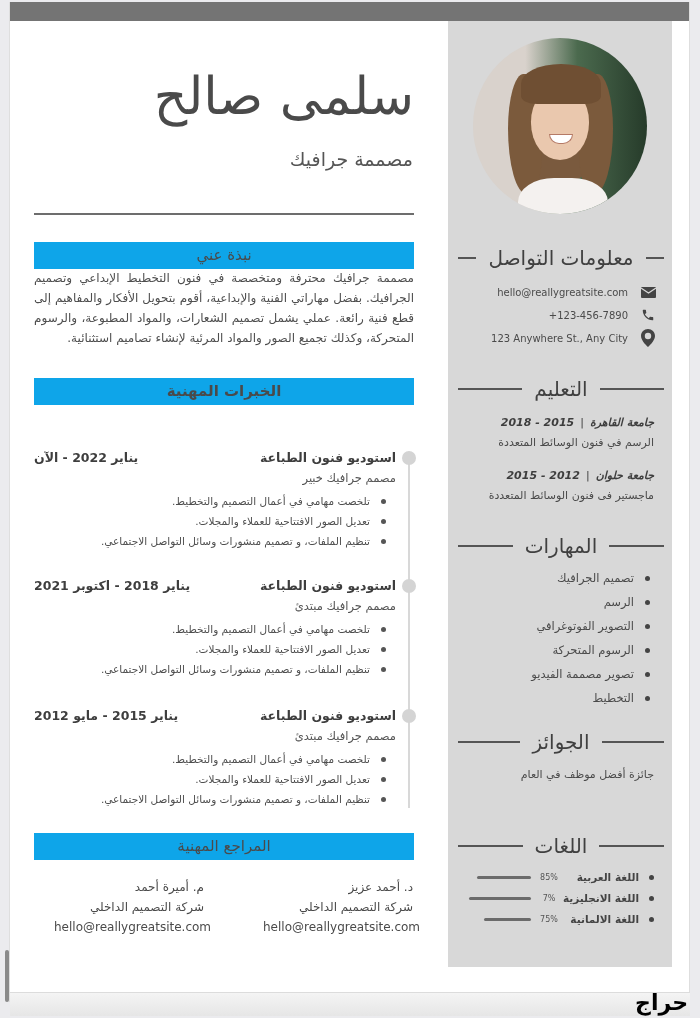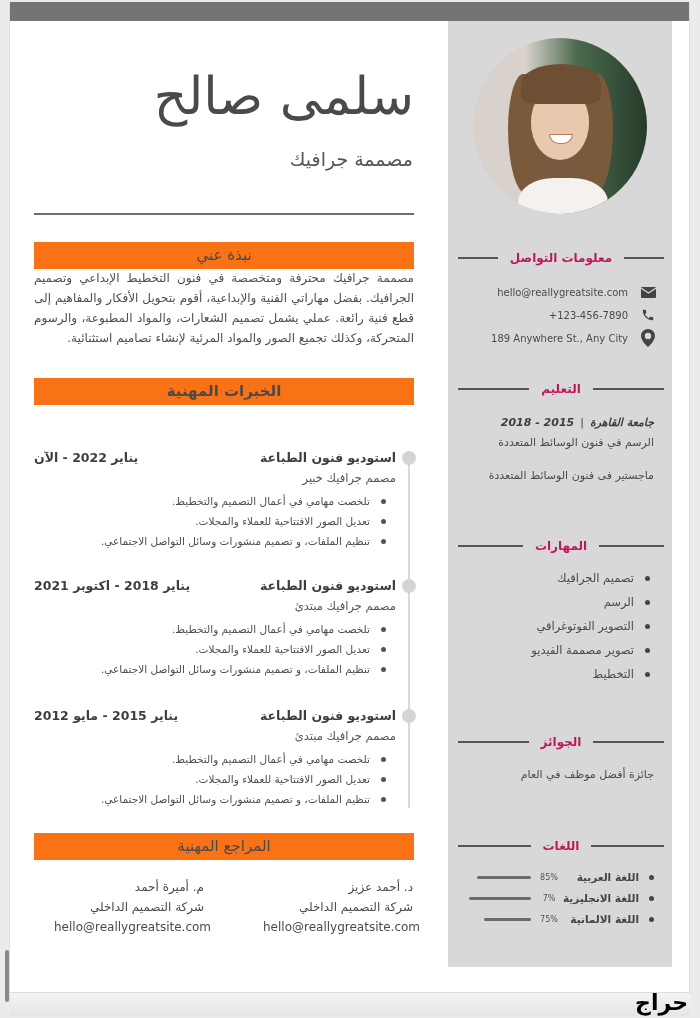--- a/index.html
+++ b/index.html
@@ -14,21 +14,21 @@
   .scrollbar { position: absolute; left: 5px; top: 950px; width: 4px; height: 52px; background: #8a8a8a; border-radius: 2px; }
   .bottom-strip { position: absolute; left: 10px; top: 992px; width: 680px; height: 24px; background: linear-gradient(#f4f4f4, #e6e6e6); border-top: 1px solid #dcdcdc; }
   .watermark { position: absolute; right: 12px; top: 990px; font-size: 22px; color: #000000; font-weight: bold; letter-spacing: -1px; }
 
   
   .name { position: absolute; right: 286px; top: 66px; font-family: "DejaVu Sans", sans-serif; font-size: 52px; font-weight: 300; color: #4a4a4a; direction: rtl; letter-spacing: -1px; }
   .job-title { position: absolute; right: 287px; top: 148px; font-size: 19px; color: #555; direction: rtl; }
   .header-rule { position: absolute; left: 34px; top: 213px; width: 380px; height: 2px; background: #6d6d6d; }
 
   
-  .sec-bar { position: absolute; left: 34px; width: 380px; height: 27px; background: #f97316; text-align: center; font-size: 15px; color: #4a4a4a; line-height: 27px; direction: rtl; }
+  .sec-bar { position: absolute; left: 34px; width: 380px; height: 27px; background: #0ea5e9; text-align: center; font-size: 15px; color: #4a4a4a; line-height: 27px; direction: rtl; }
 
   .about-text { position: absolute; left: 34px; top: 268px; width: 380px; direction: rtl; text-align: justify; font-size: 12px; line-height: 20px; color: #4e4e4e; }
 
   
   .timeline-line { position: absolute; left: 408px; top: 458px; width: 2px; height: 350px; background: #d8d8d8; }
   .timeline-dot { position: absolute; left: 402px; width: 14px; height: 14px; border-radius: 50%; background: #d4d4d4; }
   .job { position: absolute; left: 34px; width: 362px; direction: rtl; }
   .job-head { display: flex; justify-content: space-between; align-items: baseline; }
   .job-company { font-size: 12.5px; font-weight: bold; color: #3e3e3e; }
   .job-dates { font-size: 12.5px; font-weight: bold; color: #3e3e3e; }
@@ -49,21 +49,21 @@
   .photo .shirt { position: absolute; left: 45px; top: 140px; width: 90px; height: 60px; background: #f4f1ef; border-radius: 40% 40% 0 0; }
   .photo .face { position: absolute; left: 58px; top: 48px; width: 58px; height: 74px; border-radius: 48% 48% 50% 50%; background: #eac8ae; }
   .photo .hair-l { position: absolute; left: 35px; top: 36px; width: 34px; height: 120px; border-radius: 50% 30% 40% 60%; background: #7b5a3c; }
   .photo .hair-r { position: absolute; left: 106px; top: 36px; width: 34px; height: 120px; border-radius: 30% 50% 60% 40%; background: #7b5a3c; }
   .photo .hair-top { position: absolute; left: 48px; top: 26px; width: 80px; height: 40px; border-radius: 50% 50% 20% 20%; background: #6f4f33; }
   .photo .smile { position: absolute; left: 76px; top: 96px; width: 24px; height: 10px; border-radius: 0 0 12px 12px; background: #fff; border: 1px solid #b57a66; }
 
   
   .side-head { position: absolute; left: 458px; width: 206px; height: 20px; display: flex; align-items: center; direction: rtl; }
   .side-head .line { flex: 1; height: 2px; background: #555; }
-  .side-head .title { padding: 0 12px; font-size: 12px; color: #be185d; font-weight: bold; }
+  .side-head .title { padding: 0 12px; font-size: 20px; color: #404040; }
 
   .contact-row { position: absolute; left: 458px; width: 198px; display: flex; justify-content: flex-end; align-items: center; gap: 12px; font-size: 10px; color: #4a4a4a; }
   .contact-row .ico { width: 16px; height: 16px; display: flex; align-items: center; justify-content: center; }
 
   .edu { position: absolute; left: 458px; width: 196px; direction: rtl; font-size: 11px; color: #4a4a4a; line-height: 20px; }
   .edu .top { font-weight: bold; color: #3e3e3e; font-style: italic; }
   .edu .sep { display: inline-block; margin: 0 6px; font-weight: normal; }
 
   .skills { position: absolute; left: 458px; top: 566px; width: 194px; direction: rtl; list-style: none; text-align: right; }
   .skills li { font-size: 11.5px; color: #4a4a4a; line-height: 24px; position: relative; padding-right: 18px; }
@@ -175,50 +175,52 @@
 </div>
 <div class="contact-row" style="top:307px;">
   <span>+123-456-7890</span>
   <span class="ico">
     <svg width="14" height="14" viewBox="0 0 24 24">
         <path fill="#444" d="M6.6 10.8a15.1 15.1 0 006.6 6.6l2.2-2.2c.3-.3.7-.4 1-.2 1.1.4 2.3.6 3.6.6.6 0 1 .4 1 1V20c0 .6-.4 1-1 1C10.6 21 3 13.4 3 4c0-.6.4-1 1-1h3.5c.6 0 1 .4 1 1 0 1.3.2 2.5.6 3.6.1.3 0 .7-.2 1L6.6 10.8z"></path>
       </svg>
   </span>
 </div>
 <div class="contact-row" style="top:330px;">
-  <span>189 Anywhere St., Any City</span>
+  <span>123 Anywhere St., Any City</span>
   <span class="ico">
     <svg width="14" height="18" viewBox="0 0 14 18">
         <path fill="#444" d="M7 0C3.1 0 0 3.1 0 7c0 5 7 11 7 11s7-6 7-11c0-3.9-3.1-7-7-7zm0 10.2A3.2 3.2 0 117 3.8a3.2 3.2 0 010 6.4z"></path>
       </svg>
   </span>
 </div>
 
 <div class="side-head" style="top:379px;">
   <span class="line"></span>
   <span class="title">التعليم</span>
   <span class="line"></span>
 </div>
 <div class="edu" style="top:413px;">
   <div class="top"><span>جامعة القاهرة</span><span class="sep">|</span><span>2015 - 2018</span></div>
   <div>الرسم في فنون الوسائط المتعددة</div>
 </div>
 <div class="edu" style="top:466px;">
+  <div class="top"><span>جامعة حلوان</span><span class="sep">|</span><span>2012 - 2015</span></div>
   <div>ماجستير فى فنون الوسائط المتعددة</div>
 </div>
 
 <div class="side-head" style="top:536px;">
   <span class="line"></span>
   <span class="title">المهارات</span>
   <span class="line"></span>
 </div>
 <ul class="skills">
   <li>تصميم الجرافيك</li>
   <li>الرسم</li>
   <li>التصوير الفوتوغرافي</li>
+  <li>الرسوم المتحركة</li>
   <li>تصوير مصممة الفيديو</li>
   <li>التخطيط</li>
 </ul>
 
 <div class="side-head" style="top:732px;">
   <span class="line"></span>
   <span class="title">الجوائز</span>
   <span class="line"></span>
 </div>
 <div class="award">

